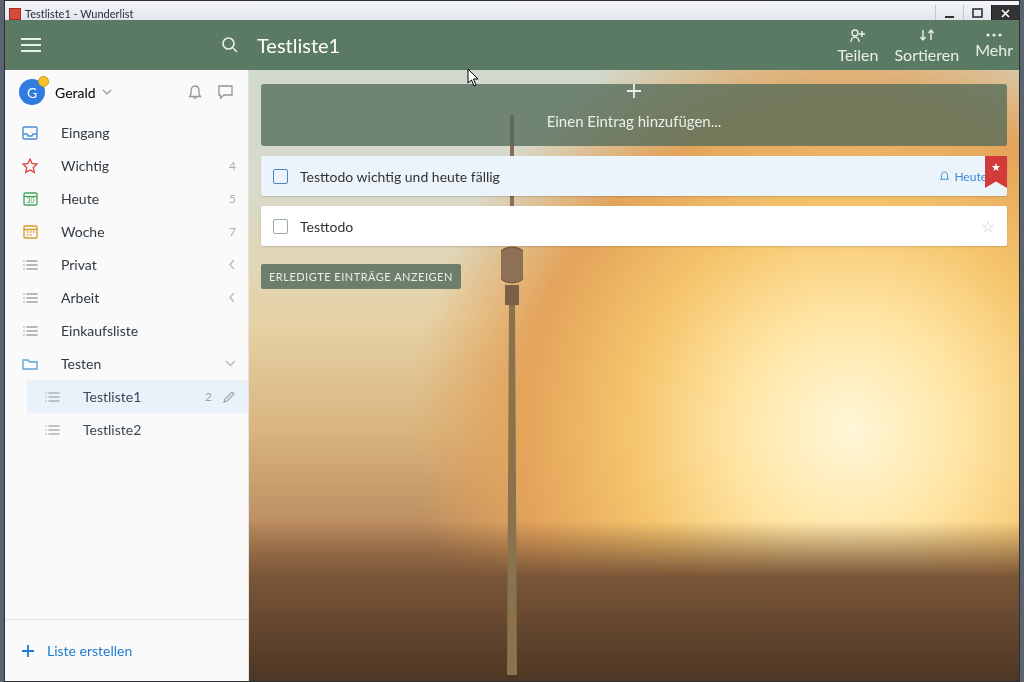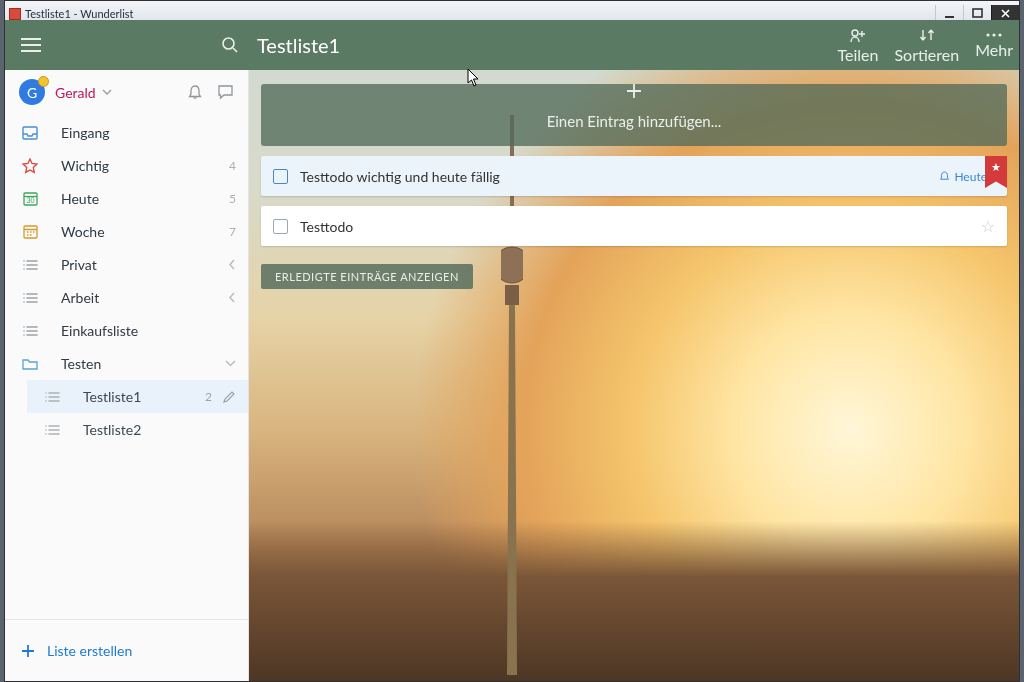--- a/index.html
+++ b/index.html
@@ -17,21 +17,21 @@
 .menu-btn{width:52px;display:flex;align-items:center;justify-content:center;height:50px;}
 .search-btn{position:absolute;left:205px;top:0;width:40px;height:50px;display:flex;align-items:center;justify-content:center;}
 .listtitle{position:absolute;left:252px;top:0;height:50px;display:flex;align-items:center;font-size:20px;font-weight:400;}
 .hdr-actions{position:absolute;right:6px;top:0;height:50px;display:flex;align-items:center;gap:16px;}
 .hdr-actions .act{display:flex;flex-direction:column;align-items:center;font-size:16px;color:#e8efe9;gap:2px;cursor:pointer;}
 .cursor{position:absolute;left:462px;top:48px;z-index:30;pointer-events:none;}
 .sidebar{width:244px;background:#fafafa;border-right:1px solid #e3e3e3;padding-top:50px;display:flex;flex-direction:column;height:100%;position:relative;z-index:1;}
 .userrow{height:44px;display:flex;align-items:center;padding:0 14px;color:#333;}
 .avatar{width:26px;height:26px;border-radius:50%;background:#2f7bdf;color:#fff;display:flex;align-items:center;justify-content:center;font-size:14px;position:relative;margin-right:10px;}
 .avatar .dot{position:absolute;top:-3px;right:-4px;width:11px;height:11px;border-radius:50%;background:#f4c430;border:1px solid #c59a10;}
-.userrow .name{font-size:14px;color:#be185d;}
+.userrow .name{font-size:14px;color:#000000;}
 .userrow .chev{margin-left:6px;color:#9aa2a8;}
 .userrow .right-icons{margin-left:auto;display:flex;gap:14px;color:#8f979d;}
 .smartlists{padding-top:2px;}
 .row{height:33px;display:flex;align-items:center;padding:0 12px 0 14px;font-size:14px;color:#2f3a44;cursor:pointer;}
 .row .ic{width:22px;display:flex;justify-content:center;margin-right:20px;}
 .row .count{margin-left:auto;font-size:12px;color:#aab1b7;}
 .row .chevr{margin-left:auto;color:#aab1b7;}
 .row.selected{background:#e9f2fa;}
 .sub{padding-left:22px;}
 .sub .row{color:#3b4953;}
@@ -51,21 +51,21 @@
 .content{position:relative;z-index:1;padding:14px 12px;}
 .addbar{height:62px;background:rgba(83,108,90,.78);border-radius:3px;display:flex;align-items:center;padding:0 16px;color:#e9efe9;font-size:15px;gap:14px;flex-direction:column;}
 .task{margin-top:10px;height:40px;background:#fff;border-radius:2px;display:flex;align-items:center;padding:0 12px;font-size:14px;color:#333;box-shadow:0 1px 2px rgba(0,0,0,.15);position:relative;justify-content:center;}
 .task.sel{background:#ecf4fb;}
 .task .chk{width:15px;height:15px;border:1.5px solid #99a7af;border-radius:2px;margin-right:12px;}
 .task.sel .chk{border-color:#4b87bd;}
 .task .due{margin-left:auto;font-size:12px;color:#3b87d6;display:flex;align-items:center;gap:4px;margin-right:8px;}
 .task .flag{width:22px;height:32px;background:#d33a3a;position:absolute;right:0;top:0;clip-path:polygon(0 0,100% 0,100% 100%,50% 80%,0 100%);display:flex;align-items:flex-start;justify-content:center;padding-top:4px;}
 .task .flag::after{content:"★";color:#fff;font-size:11px;}
 .task .staroutline{margin-left:auto;color:#c8ccd0;font-size:16px;}
-.showdone{display:inline-block;margin-top:18px;background:rgba(88,110,94,.85);color:#e8efe9;font-size:11px;letter-spacing:.5px;padding:6px 14px;border-radius:2px;}
+.showdone{display:inline-block;margin-top:18px;background:rgba(88,110,94,.85);color:#e8efe9;font-size:11px;letter-spacing:.5px;padding:6px 8px;border-radius:2px;}
 svg{display:block;}
 </style>
 </head>
 <body>
 
 <div class="window">
   <div class="titlebar">
     <div class="title">
       <div class="winicon"></div>
       <span>Testliste1 - Wunderlist</span>

